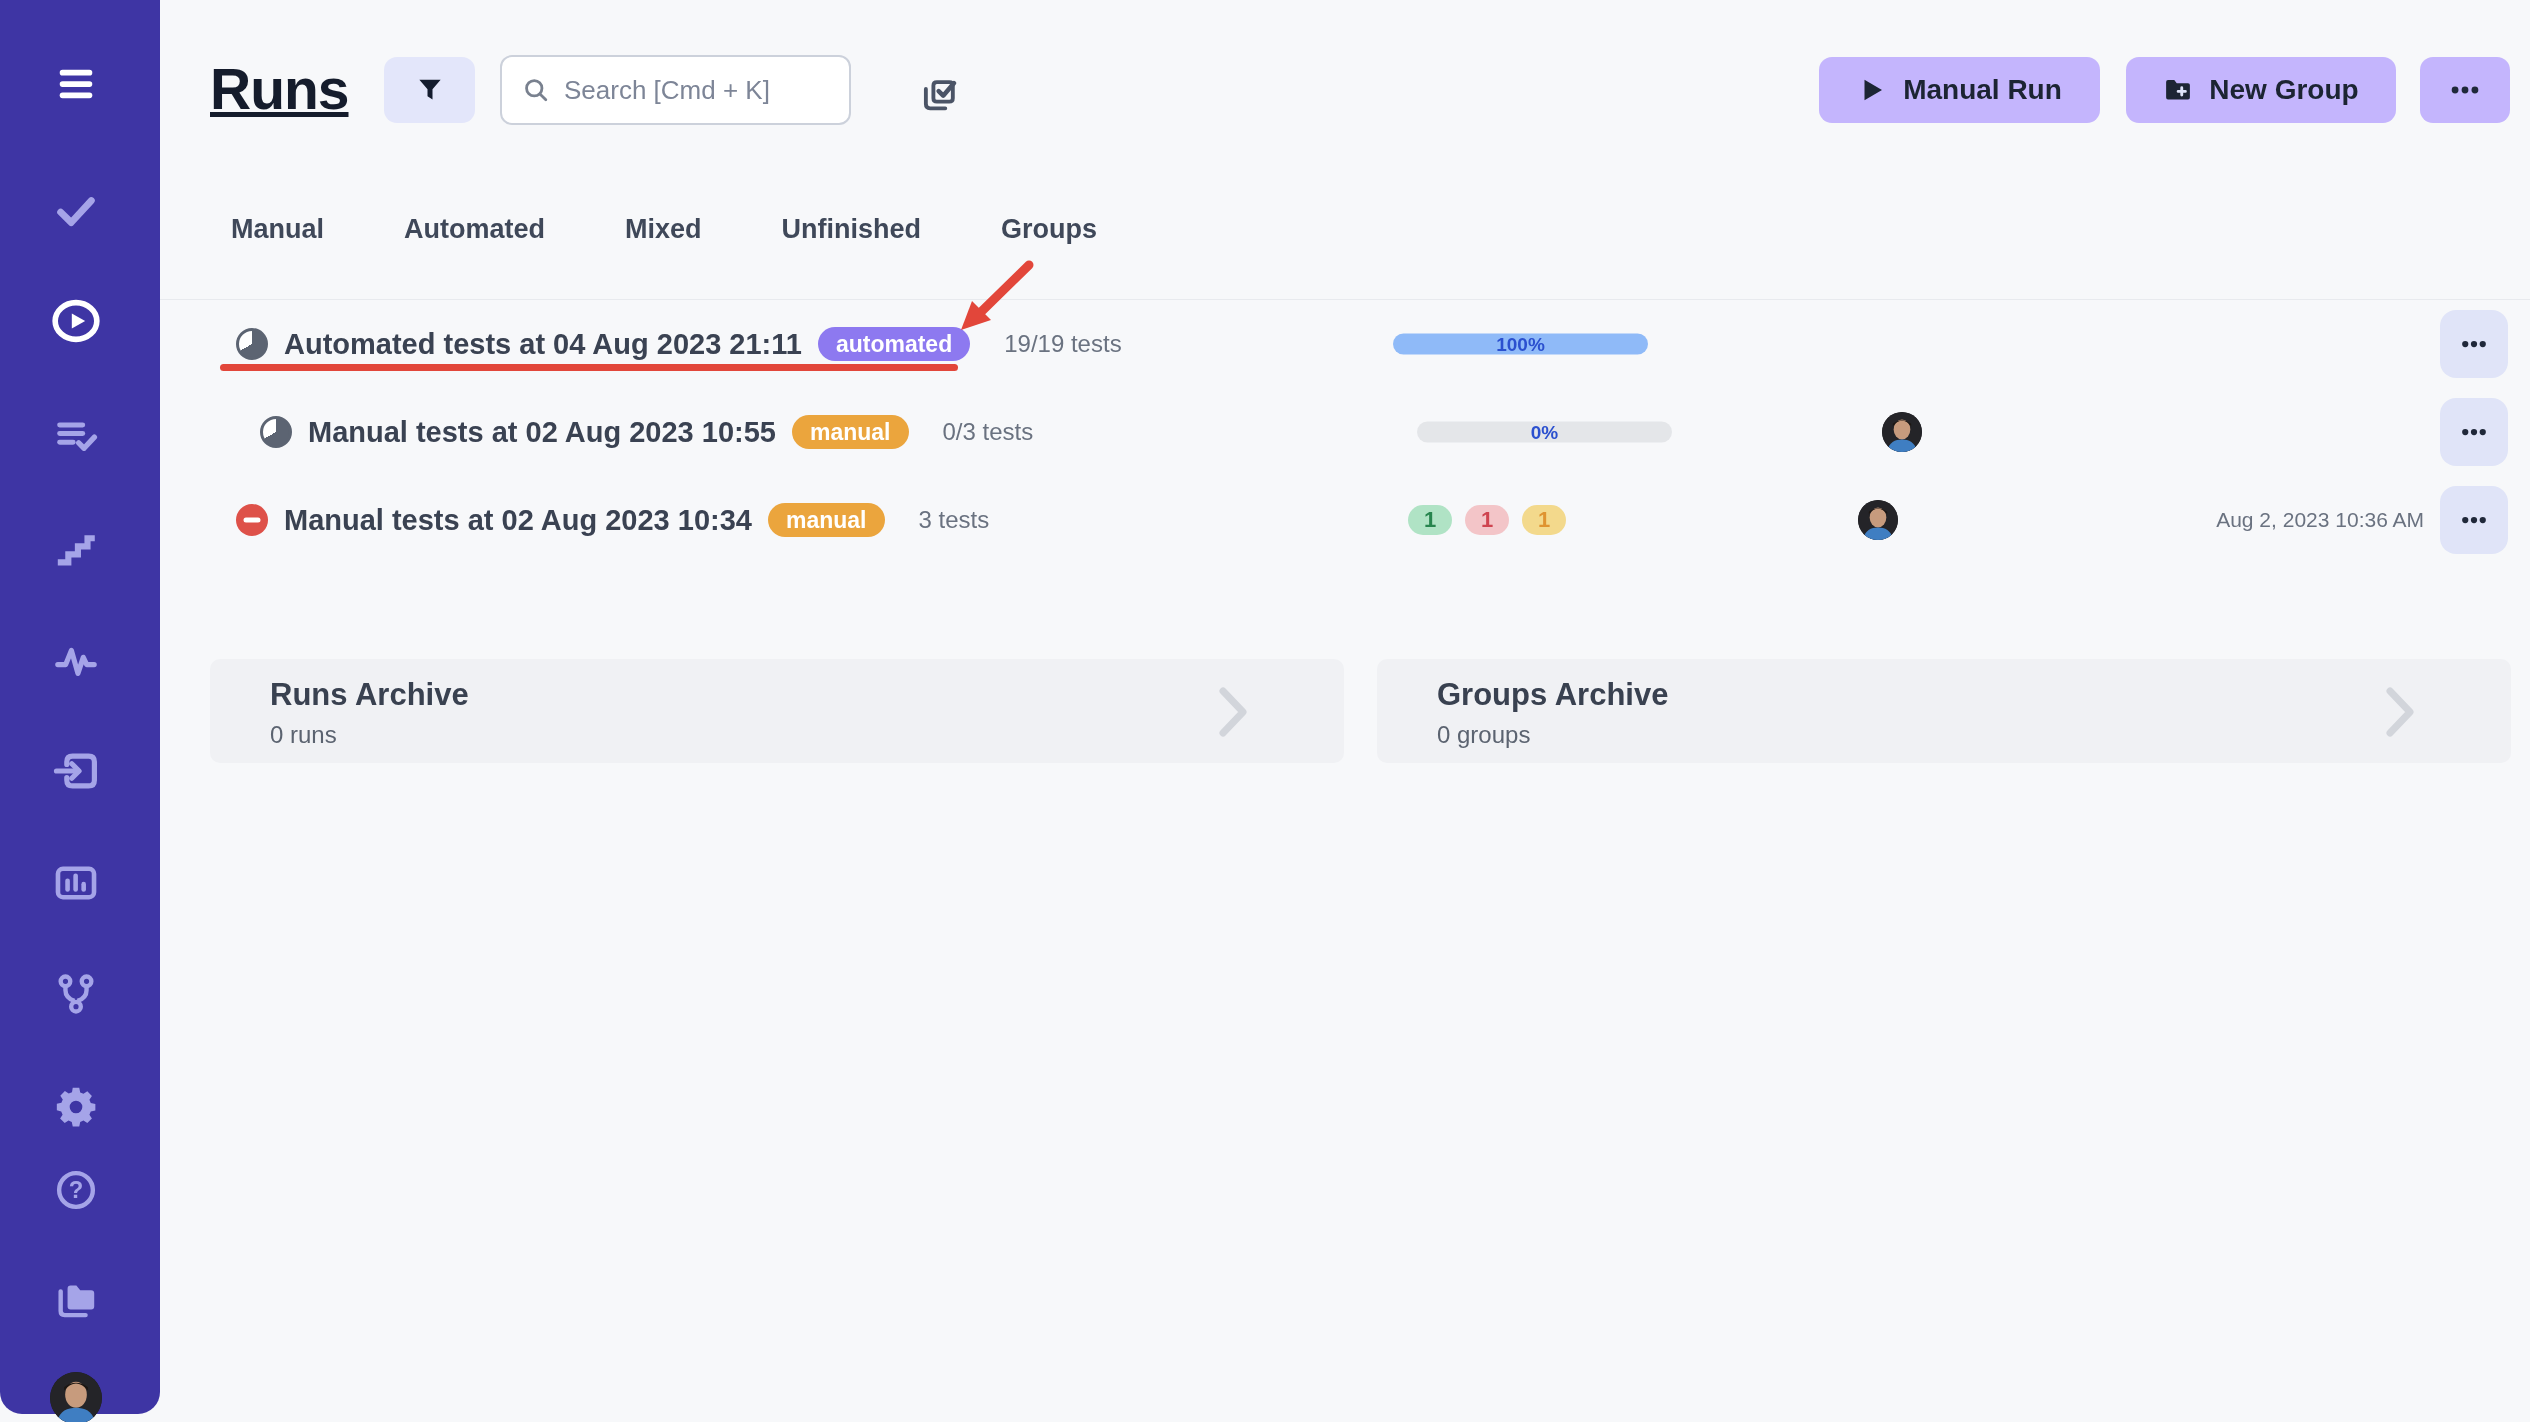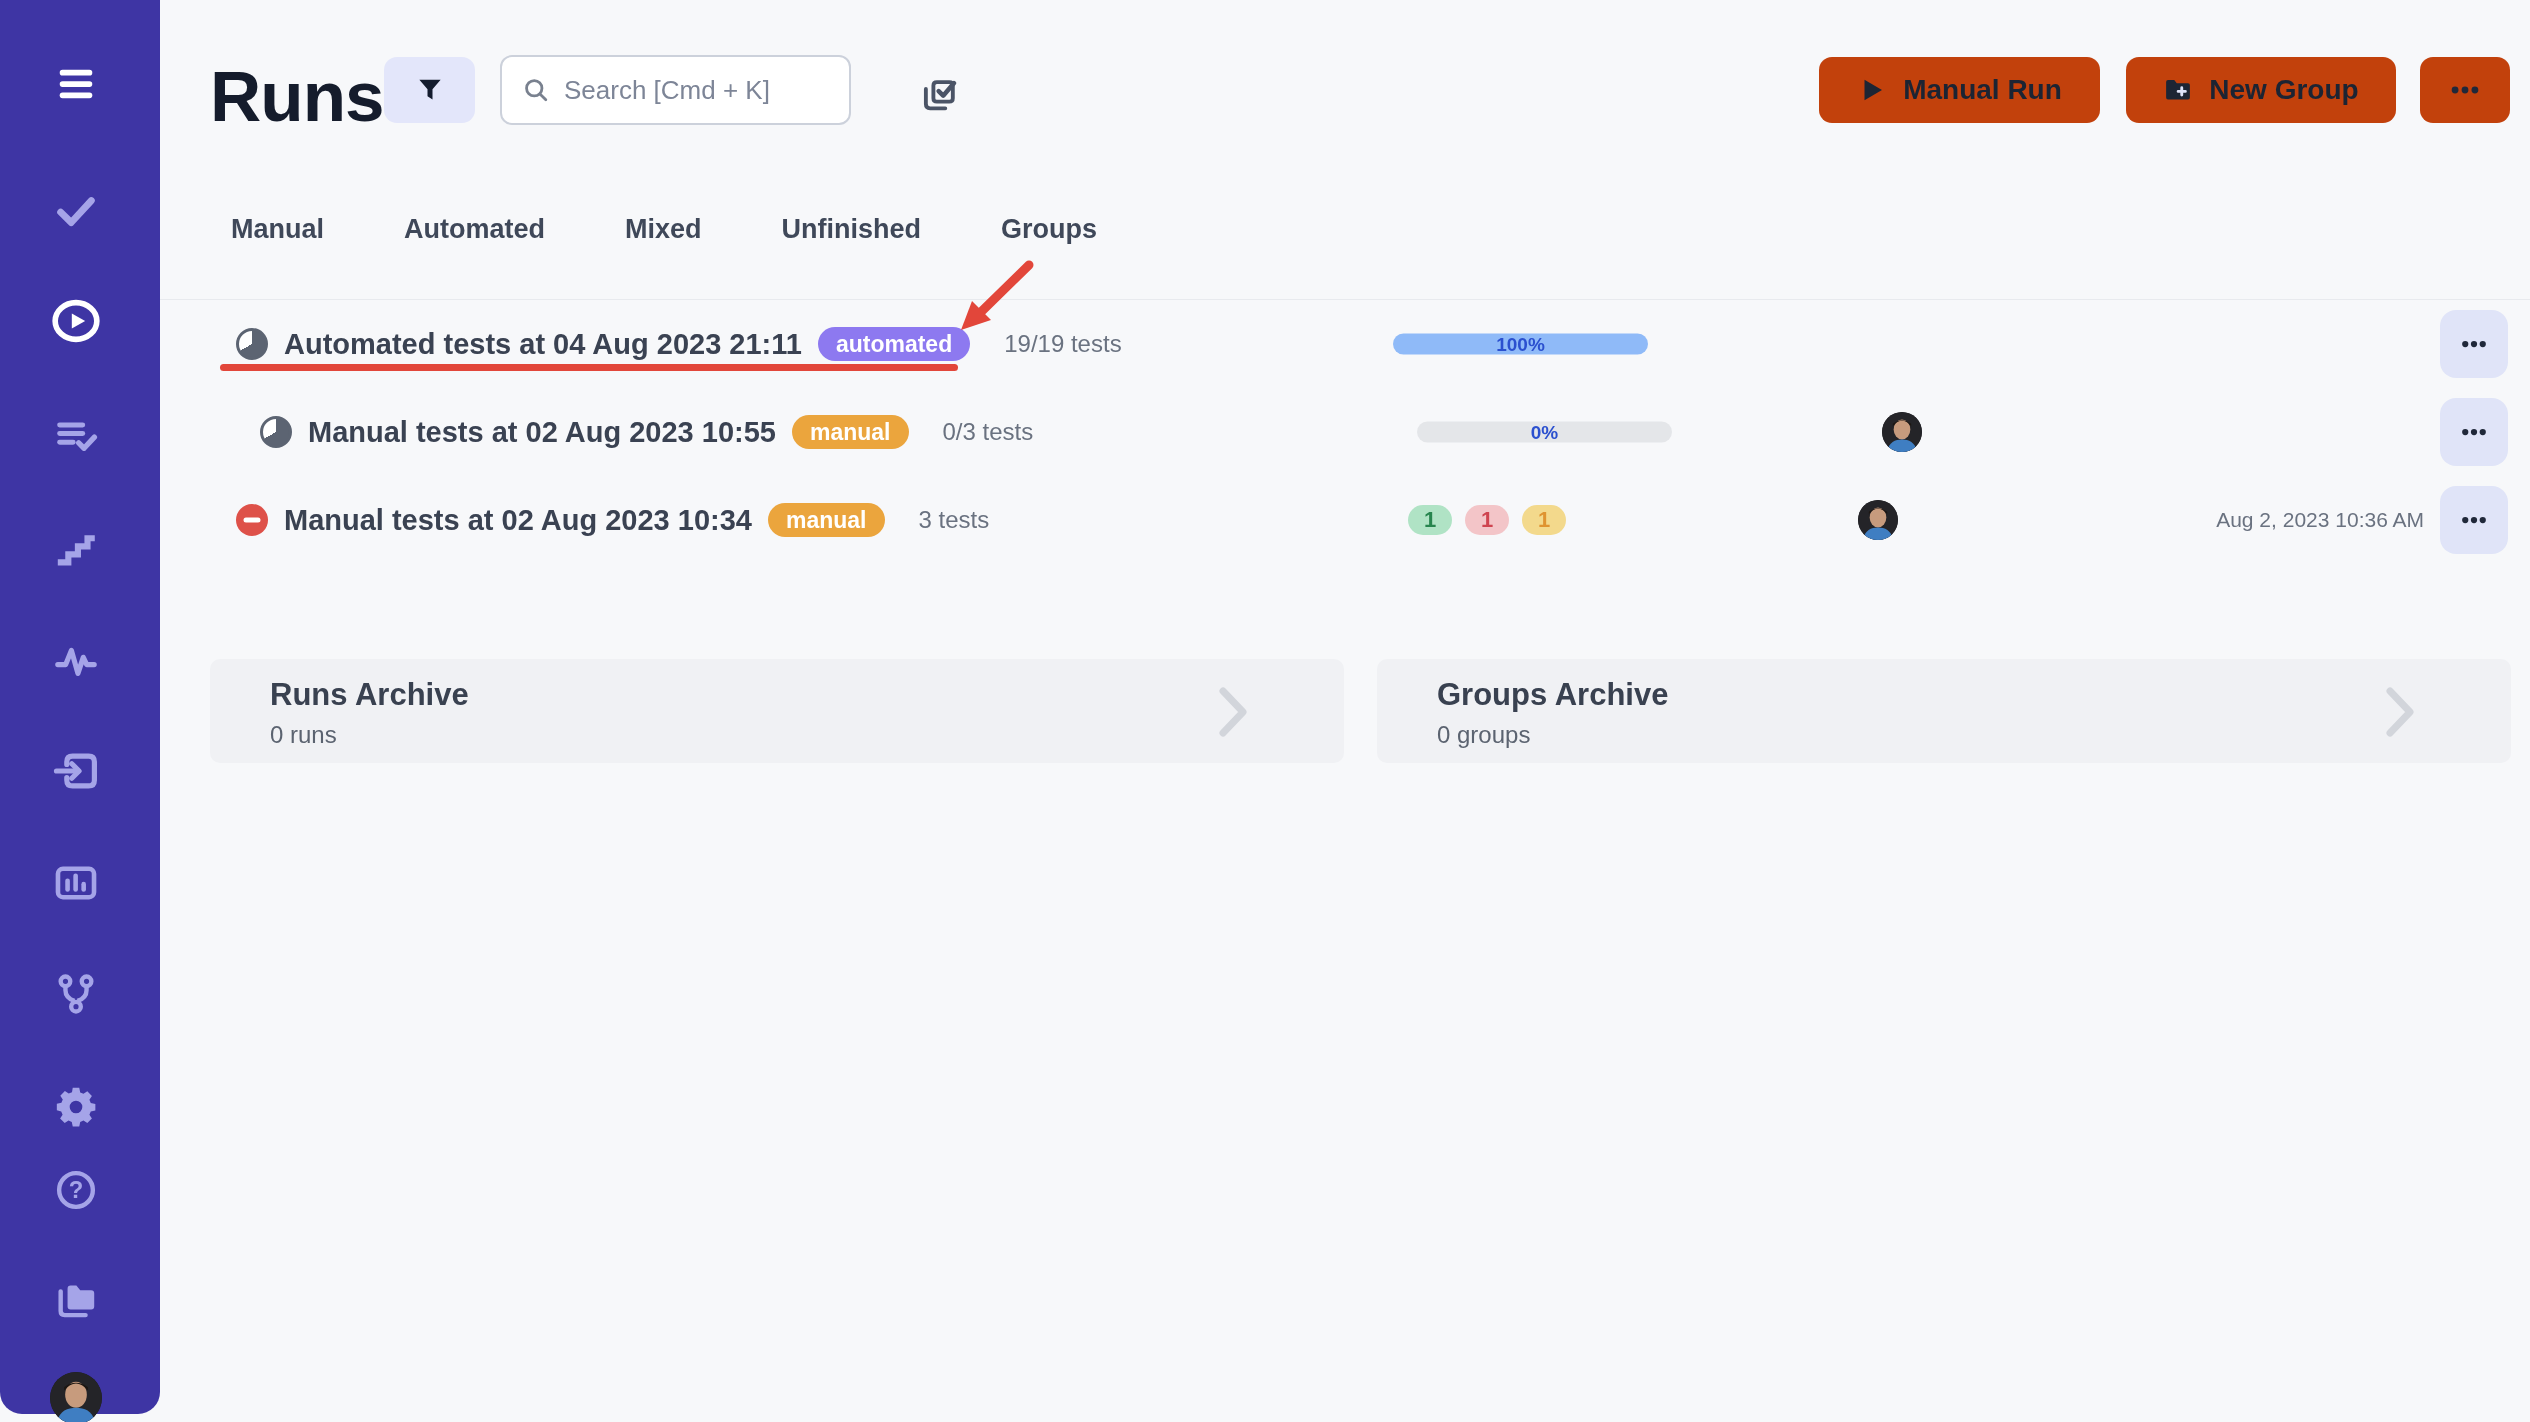--- a/index.html
+++ b/index.html
@@ -24,26 +24,26 @@
   }
   .side-icon svg { width:46px; height:46px; display:block; }
   .side-avatar {
     position:absolute; left:50px; top:1372px; width:52px; height:52px;
     border-radius:50%; overflow:hidden; cursor:pointer; background:#1e1e22;
   }
   .side-avatar svg, .row-avatar svg { width:100%; height:100%; display:block; }
 
   
   .page-title {
-    position:absolute; left:210px; top:56px; font-size:71px; font-weight:800;
-    letter-spacing:-1px; color:#151c2c;
+    position:absolute; left:210px; top:56px; font-size:57px; font-weight:800;
+    letter-spacing:-1px; color:#151c2c;text-decoration:underline;
   }
   .btn {
     position:absolute; top:57px; height:66px; border:none; cursor:pointer;
-    background:#c2410c; border-radius:13px; display:flex; align-items:center;
+    background:#c4b5fd; border-radius:13px; display:flex; align-items:center;
     justify-content:center; font-family:inherit;
     font-size:28px; font-weight:700; color:#1c2433; gap:16px;
   }
   .filter-btn { left:384px; width:91px; background:#e3e6fa; }
   .filter-btn svg { width:30px; height:30px; }
   .search-box {
     position:absolute; left:500px; top:55px; width:351px; height:70px;
     background:#ffffff; border:2px solid #ccd1db; border-radius:12px;
     display:flex; align-items:center; padding:0 20px; gap:14px;
   }

